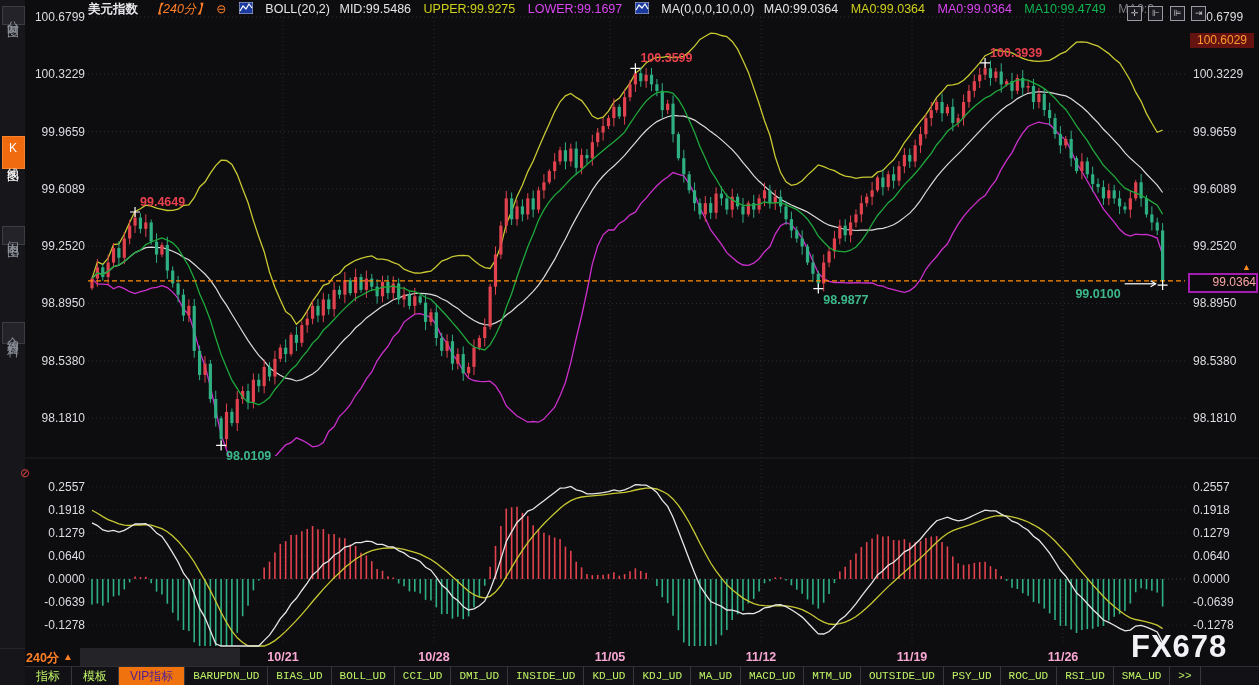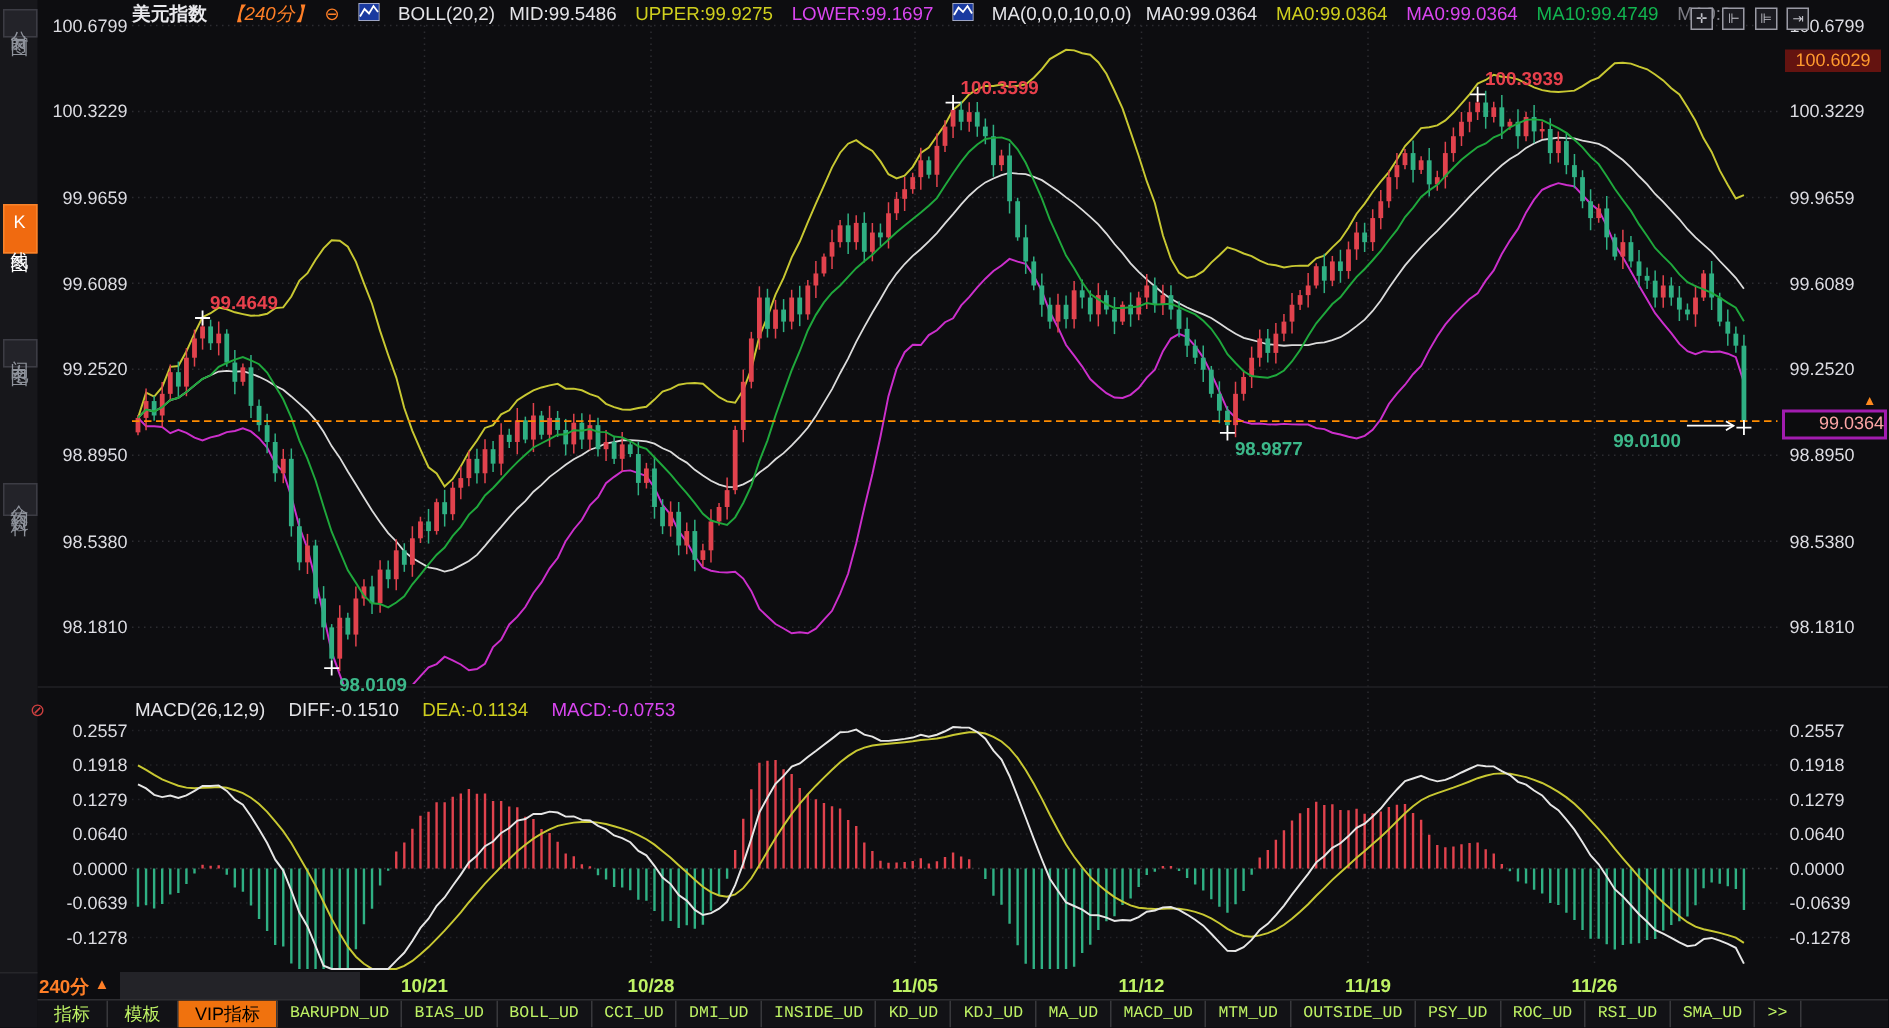--- a/index.html
+++ b/index.html
@@ -41,29 +41,29 @@
   #macd-header{position:absolute;left:90px;top:466px;font-size:12.5px;white-space:nowrap;z-index:6;}
   #macd-header span{margin-right:12px;}
   #macd-ic{position:absolute;left:20px;top:466px;color:#d04040;font-size:12px;z-index:6;}
 
   
   #daterow{position:absolute;left:0px;top:648px;width:1259px;height:18px;z-index:6;}
   #period-lbl{position:absolute;left:26px;top:2px;color:#ff7f27;font-weight:bold;font-size:12.5px;cursor:pointer;}
   #period-arrow{position:absolute;left:63px;top:3px;color:#ff7f27;font-size:10px;cursor:pointer;}
   #range-box{position:absolute;left:80px;top:0px;height:17px;padding:16px 7px;background:#232328;
     color:#3b82f6;font-size:12px;line-height:17px;cursor:pointer;}
-  .xdate{position:absolute;top:2px;transform:translateX(-50%);font-weight:bold;font-size:12.5px;color:#bef264;}
+  .xdate{position:absolute;top:2px;transform:translateX(-50%);font-weight:bold;font-size:12.5px;color:#f9a8d4;}
 
   
   #toolbar{position:absolute;left:25px;top:666px;width:1234px;height:19px;background:#121216;
     border-top:1px solid #2e2e32;display:flex;z-index:6;white-space:nowrap;overflow:hidden;}
   .tb-tab{height:18px;line-height:18px;padding:0 8px;border-right:1px solid #38383c;color:#bef264;
     font-size:11px;font-family:"Liberation Mono",monospace;cursor:pointer;}
   .tb-tab.cn{font-family:"Liberation Sans",sans-serif;font-size:12px;padding:0 11px;}
-  .tb-tab.active{background:#f0720e;color:#000000;}
+  .tb-tab.active{background:#f0720e;color:#4c1d95;}
   #corner{position:absolute;left:0;top:648px;width:25px;height:37px;background:#15151a;border-top:1px solid #26262a;z-index:6;}
 
   #watermark{position:absolute;left:1131px;top:629px;font-size:31px;font-weight:bold;color:#f2f2f6;
     letter-spacing:1px;z-index:9;}
 
   #chart-svg{position:absolute;left:0;top:0;z-index:2;}
 </style>
 </head>
 <body>
 
@@ -763,26 +763,20 @@
         <polyline points="92.0,510.2 97.4,513.3 102.8,516.6 108.1,519.6 113.5,521.7 118.9,523.8 124.3,525.1 129.7,525.5 135.0,525.2 140.4,525.0 145.8,524.7 151.2,525.2 156.6,526.8 161.9,528.7 167.3,531.8 172.7,536.0 178.1,541.2 183.5,547.6 188.8,554.1 194.2,562.0 199.6,571.3 205.0,580.6 210.4,590.6 215.7,601.3 221.1,612.4 226.5,622.3 231.9,631.1 237.3,637.8 242.6,642.5 248.0,645.9 253.4,646.0 258.8,646.0 264.2,646.0 269.5,643.9 274.9,640.6 280.3,636.2 285.7,631.4 291.1,625.9 296.4,620.4 301.8,614.4 307.2,608.2 312.6,601.5 318.0,595.3 323.3,589.1 328.7,583.4 334.1,577.8 339.5,572.7 344.9,567.5 350.2,563.2 355.6,559.1 361.0,555.8 366.4,552.9 371.8,550.6 377.1,549.4 382.5,548.4 387.9,548.0 393.3,547.8 398.7,548.4 404.0,549.3 409.4,550.8 414.8,552.4 420.2,554.2 425.6,556.8 430.9,559.5 436.3,563.1 441.7,567.5 447.1,571.8 452.5,576.8 457.8,581.5 463.2,586.5 468.6,591.2 474.0,594.7 479.4,597.0 484.7,597.8 490.1,596.3 495.5,592.1 500.9,585.5 506.3,576.7 511.6,567.7 517.0,558.7 522.4,550.4 527.8,542.6 533.2,535.8 538.5,529.6 543.9,523.8 549.3,518.4 554.7,513.2 560.1,508.2 565.4,504.1 570.8,500.6 576.2,498.4 581.6,497.0 587.0,496.3 592.3,495.8 597.7,495.3 603.1,494.8 608.5,494.2 613.9,493.3 619.2,492.9 624.6,492.3 630.0,491.3 635.4,490.0 640.8,489.0 646.1,488.2 651.5,488.2 656.9,489.0 662.3,491.3 667.7,494.3 673.0,498.9 678.4,505.3 683.8,513.3 689.2,522.5 694.6,532.6 699.9,543.2 705.3,553.3 710.7,563.0 716.1,571.2 721.5,578.2 726.8,584.6 732.2,589.7 737.6,594.1 743.0,598.1 748.4,601.1 753.7,603.6 759.1,605.2 764.5,605.7 769.9,606.0 775.3,605.8 780.6,605.6 786.0,605.8 791.4,606.6 796.8,607.9 802.2,609.7 807.5,612.3 812.9,615.5 818.3,619.2 823.7,622.1 829.1,624.0 834.4,624.5 839.8,623.6 845.2,622.1 850.6,619.7 856.0,616.5 861.3,612.5 866.7,607.8 872.1,602.8 877.5,597.2 882.9,591.9 888.2,586.6 893.6,581.7 899.0,576.8 904.4,571.9 909.8,567.3 915.1,562.7 920.5,558.0 925.9,552.9 931.3,547.5 936.7,542.2 942.0,537.5 947.4,533.5 952.8,530.7 958.2,528.7 963.6,526.9 968.9,525.1 974.3,523.1 979.7,521.0 985.1,518.8 990.5,517.2 995.8,515.9 1001.2,515.6 1006.6,515.8 1012.0,516.9 1017.4,518.1 1022.7,519.9 1028.1,522.0 1033.5,524.8 1038.9,527.9 1044.3,531.6 1049.6,535.9 1055.0,541.0 1060.4,546.9 1065.8,552.7 1071.2,559.0 1076.5,565.8 1081.9,572.2 1087.3,578.4 1092.7,584.7 1098.1,590.6 1103.4,596.5 1108.8,601.7 1114.2,606.4 1119.6,610.8 1125.0,614.8 1130.3,617.8 1135.7,619.5 1141.1,620.7 1146.5,621.9 1151.9,623.4 1157.2,625.1 1162.6,628.6" fill="none" stroke="#c8c832" stroke-width="1.3" clip-path="url(#clipMacd)"></polyline>
         <polyline points="92.0,522.9 97.4,525.6 102.8,529.9 108.1,531.4 113.5,530.4 118.9,532.0 124.3,530.3 129.7,527.2 135.0,524.0 140.4,524.0 145.8,523.6 151.2,527.3 156.6,533.1 161.9,536.5 167.3,544.2 172.7,552.9 178.1,562.0 183.5,573.1 188.8,580.2 194.2,593.7 199.6,608.4 205.0,617.6 210.4,630.7 215.7,643.8 221.1,646.0 226.5,646.0 231.9,646.0 237.3,646.0 242.6,646.0 248.0,646.0 253.4,646.0 258.8,646.0 264.2,640.4 269.5,635.2 274.9,627.3 280.3,618.6 285.7,612.5 291.1,603.9 296.4,598.3 301.8,590.5 307.2,583.1 312.6,575.0 318.0,570.4 323.3,564.1 328.7,561.0 334.1,555.3 339.5,552.0 344.9,547.1 350.2,546.0 355.6,542.6 361.0,542.6 366.4,541.1 371.8,541.7 377.1,544.4 382.5,544.3 387.9,546.6 393.3,547.0 398.7,550.6 404.0,552.9 409.4,557.0 414.8,558.8 420.2,561.5 425.6,567.3 430.9,570.2 436.3,577.2 441.7,585.0 447.1,589.4 452.5,596.7 457.8,600.4 463.2,606.6 468.6,610.0 474.0,608.8 479.4,605.8 484.7,601.2 490.1,590.1 495.5,575.6 500.9,559.1 506.3,541.5 511.6,531.8 517.0,522.5 522.4,517.3 527.8,511.1 533.2,509.0 538.5,504.7 543.9,500.7 549.3,496.5 554.7,492.4 560.1,488.2 565.4,487.9 570.8,486.4 576.2,489.8 581.6,491.1 587.0,493.8 592.3,493.9 597.7,493.3 603.1,492.6 608.5,491.7 613.9,489.9 619.2,491.2 624.6,489.8 630.0,487.5 635.4,484.7 640.8,485.0 646.1,485.1 651.5,488.0 656.9,492.5 662.3,500.4 667.7,506.4 673.0,517.3 678.4,530.9 683.8,545.0 689.2,559.3 694.6,573.0 699.9,585.8 705.3,593.8 710.7,601.6 716.1,604.0 721.5,606.4 726.8,610.0 732.2,610.2 737.6,611.7 743.0,614.0 748.4,613.3 753.7,613.6 759.1,611.4 764.5,607.8 769.9,607.0 775.3,604.9 780.6,604.7 786.0,606.6 791.4,609.7 796.8,613.2 802.2,617.1 807.5,622.5 812.9,628.3 818.3,633.9 823.7,634.0 829.1,631.5 834.4,626.6 839.8,619.9 845.2,615.9 850.6,610.1 856.0,603.7 861.3,596.4 866.7,589.4 872.1,582.6 877.5,574.9 882.9,570.7 888.2,565.2 893.6,562.2 899.0,557.4 904.4,551.9 909.8,549.1 915.1,544.3 920.5,539.0 925.9,532.4 931.3,526.3 936.7,520.7 942.0,519.0 947.4,517.2 952.8,519.4 958.2,520.9 963.6,519.9 968.9,517.7 974.3,515.0 979.7,512.5 985.1,510.1 990.5,510.8 995.8,510.9 1001.2,514.1 1006.6,516.7 1012.0,521.2 1017.4,523.1 1022.7,527.0 1028.1,530.3 1033.5,536.3 1038.9,540.1 1044.3,546.4 1049.6,553.1 1055.0,561.5 1060.4,570.3 1065.8,576.2 1071.2,584.3 1076.5,592.8 1081.9,597.6 1087.3,603.5 1092.7,609.5 1098.1,614.5 1103.4,620.0 1108.8,622.4 1114.2,625.2 1119.6,628.3 1125.0,630.8 1130.3,630.1 1135.7,626.1 1141.1,625.3 1146.5,627.1 1151.9,629.3 1157.2,631.9 1162.6,642.4" fill="none" stroke="#e6e6e6" stroke-width="1.3" clip-path="url(#clipMacd)"></polyline>
       </g>
     </svg>
 
   <div id="high-badge">100.6029</div>
   <div id="last-badge">99.0364</div>
   <div id="last-arrow">▲</div>
 
   <div id="macd-ic">⊘</div>
-  <div id="macd-header">
-    <span class="wh">MACD(26,12,9)</span>
-    <span class="wh">DIFF:-0.1510</span>
-    <span class="yl">DEA:-0.1134</span>
-    <span class="mg">MACD:-0.0753</span>
-  </div>
 
   <div id="daterow">
     <span id="period-lbl">240分</span>
     <span id="period-arrow">▲</span>
     <span id="range-box">2025/10/13 09:00~13:00 —</span>
   <span class="xdate" style="left: 283px;">10/21</span>
       <span class="xdate" style="left: 434px;">10/28</span>
       <span class="xdate" style="left: 610px;">11/05</span>
       <span class="xdate" style="left: 761px;">11/12</span>
       <span class="xdate" style="left: 912px;">11/19</span>
@@ -806,20 +800,21 @@
       <div class="tb-tab">MACD_UD</div>
       <div class="tb-tab">MTM_UD</div>
       <div class="tb-tab">OUTSIDE_UD</div>
       <div class="tb-tab">PSY_UD</div>
       <div class="tb-tab">ROC_UD</div>
       <div class="tb-tab">RSI_UD</div>
       <div class="tb-tab">SMA_UD</div>
       <div class="tb-tab">&gt;&gt;</div>
     </div>
 
+  <div id="watermark">FX678</div>
 <div class="axlbl left" style="top: 10px;">100.6799</div>
     <div class="axlbl right" style="top: 10px;">100.6799</div>
     <div class="axlbl left" style="top: 67px;">100.3229</div>
     <div class="axlbl right" style="top: 67px;">100.3229</div>
     <div class="axlbl left" style="top: 125px;">99.9659</div>
     <div class="axlbl right" style="top: 125px;">99.9659</div>
     <div class="axlbl left" style="top: 182px;">99.6089</div>
     <div class="axlbl right" style="top: 182px;">99.6089</div>
     <div class="axlbl left" style="top: 239px;">99.2520</div>
     <div class="axlbl right" style="top: 239px;">99.2520</div>

